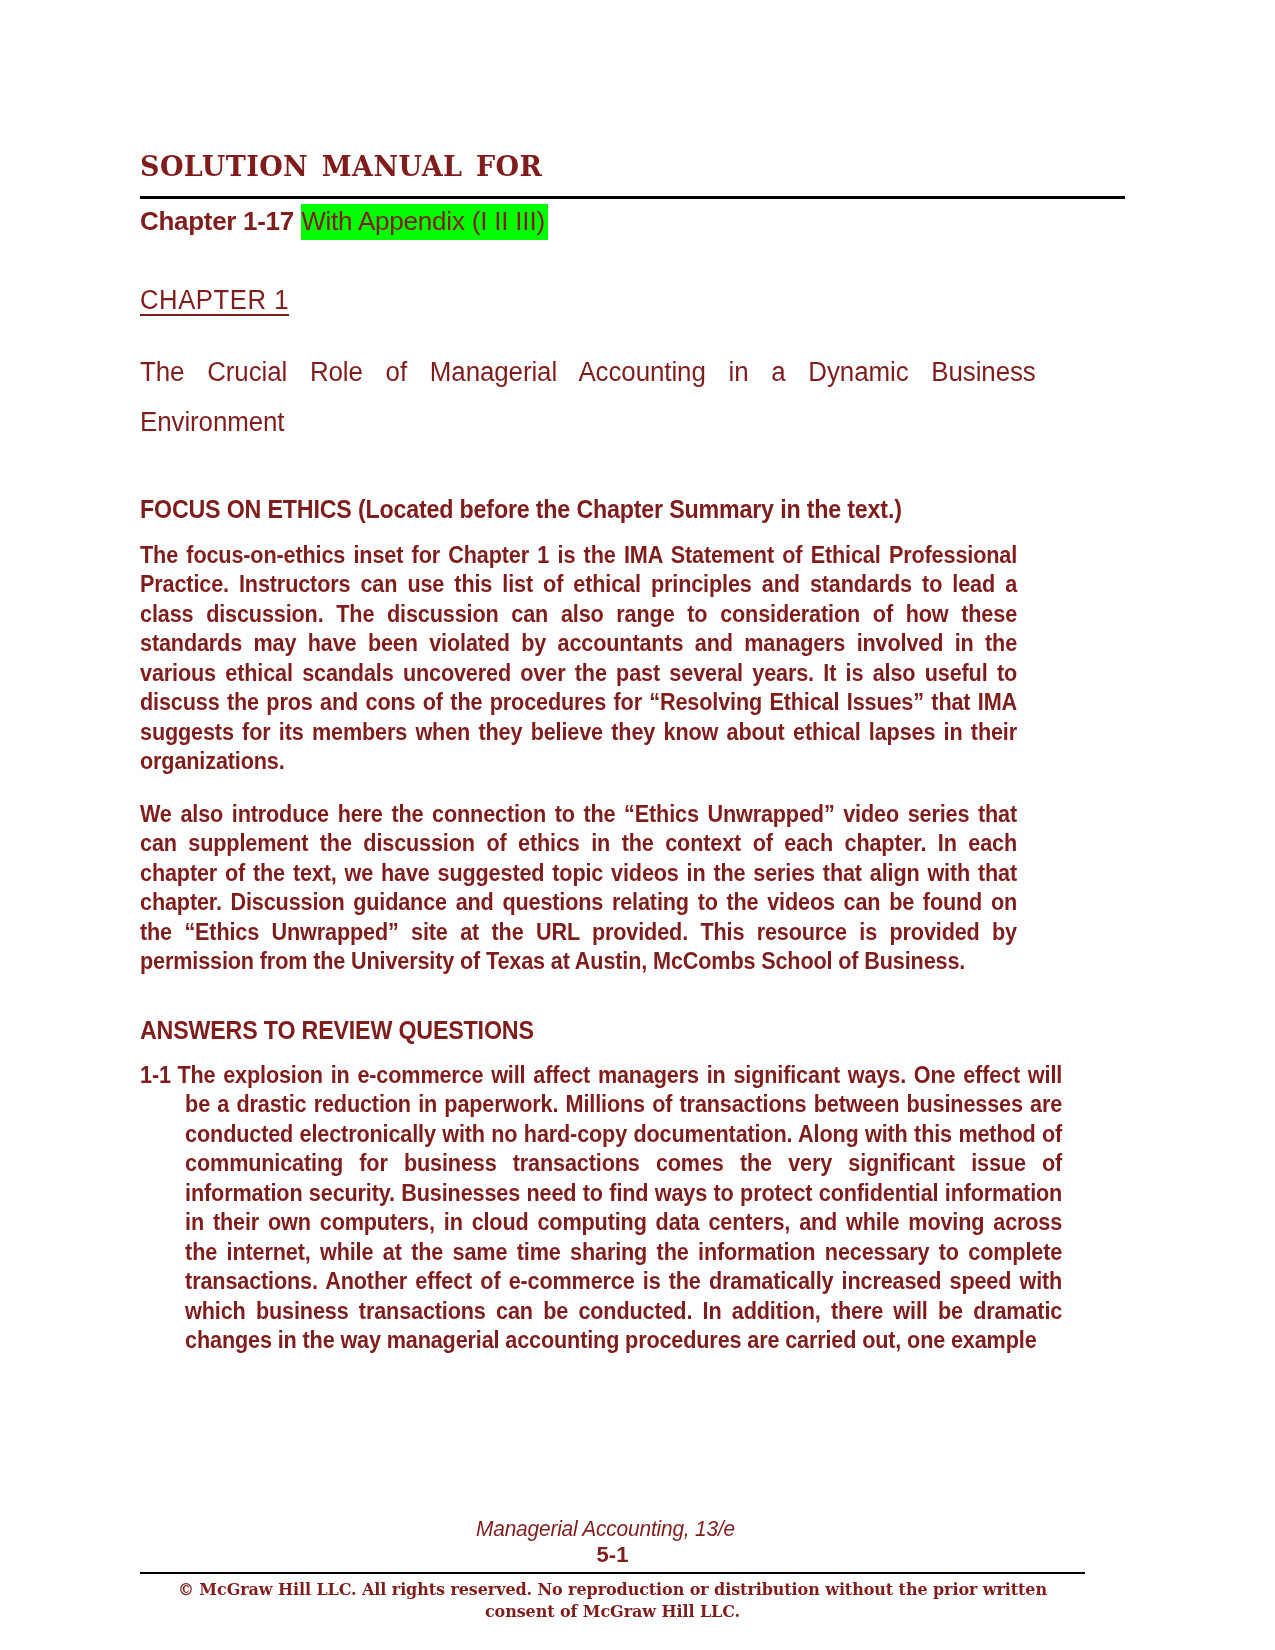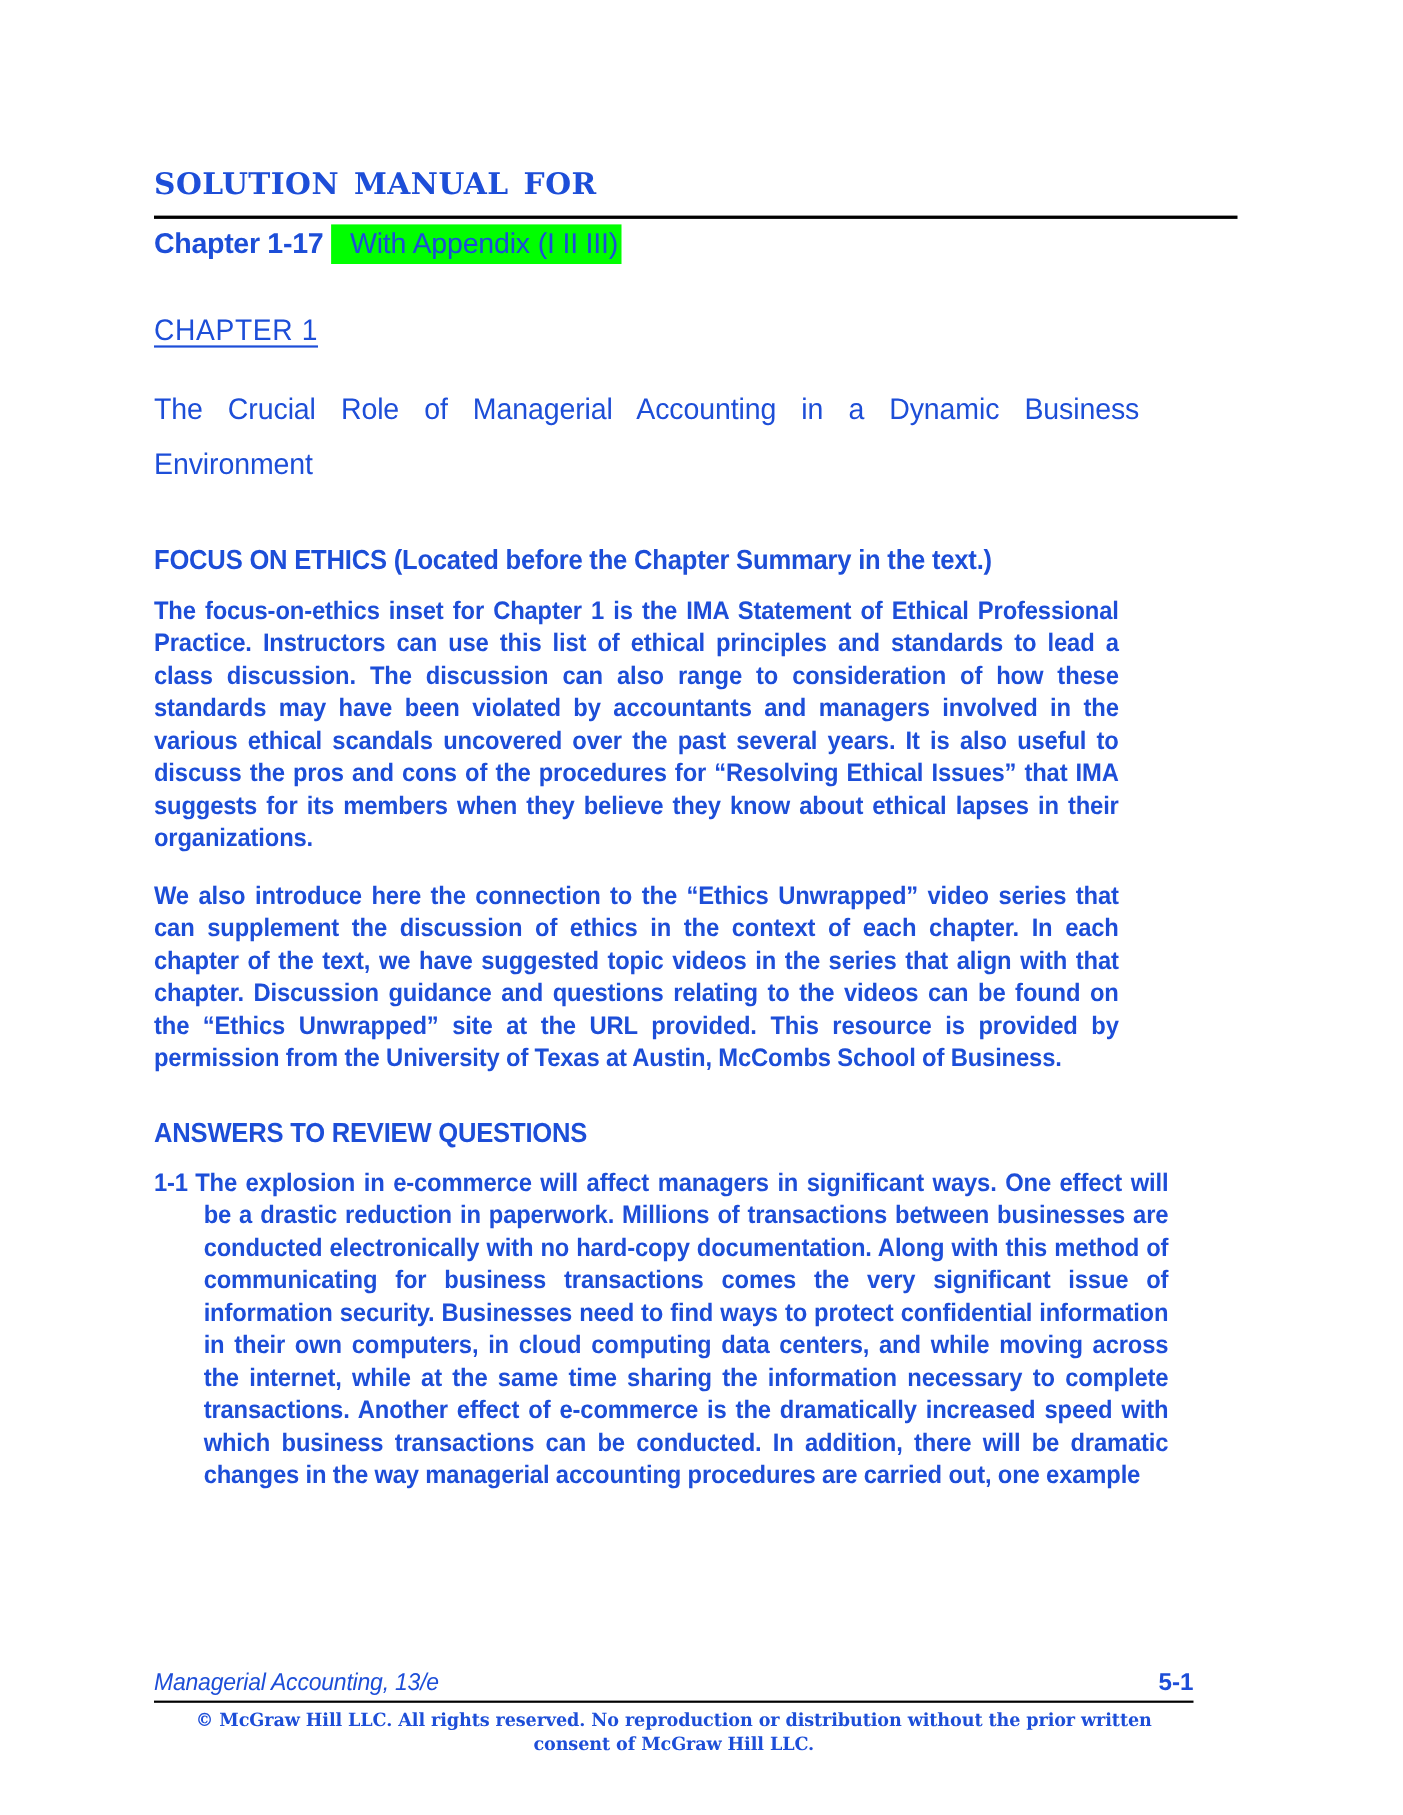--- a/index.html
+++ b/index.html
@@ -10,21 +10,21 @@
   }
 
   .page {
     position: relative;
     width: 1275px;
     height: 1650px;
     background: #ffffff;
     margin: 0 auto;
     overflow: hidden;
     font-family: "Liberation Sans", sans-serif;
-    color: #1d4ed8;
+    color: #7f1d1d;
     box-sizing: border-box;
   }
 
   
   .content {
     position: absolute;
     left: 140px;
     top: 0;
     width: 933px;
   }
@@ -74,21 +74,21 @@
     white-space: nowrap;
   }
   .chapter-range .bold-part {
     font-weight: bold;
     letter-spacing: -0.3px;
   }
   .chapter-range .hl {
     background: #00ff00;
     font-weight: normal;
     letter-spacing: -0.2px;
-    padding: 2px 3px 4px 17px;
+    padding: 2px 3px 4px 0;
   }
 
   
   .chapter-label {
     font-size: 27px;
     line-height: 34px;
     margin-top: 45px;
     letter-spacing: 0.6px;
     text-decoration: underline;
     text-underline-offset: 5px;
@@ -162,20 +162,21 @@
     top: 1516px;
     width: 945px;
   }
 
   .footer-top-row {
     display: flex;
     justify-content: space-between;
     align-items: center;
     font-size: 22px;
     line-height: 26px;
+    flex-direction: column;
   }
 
   .footer-book {
     font-style: italic;
     font-weight: normal;
     letter-spacing: -0.2px;
     transform: scaleX(0.95);
     transform-origin: left bottom;
   }
 

